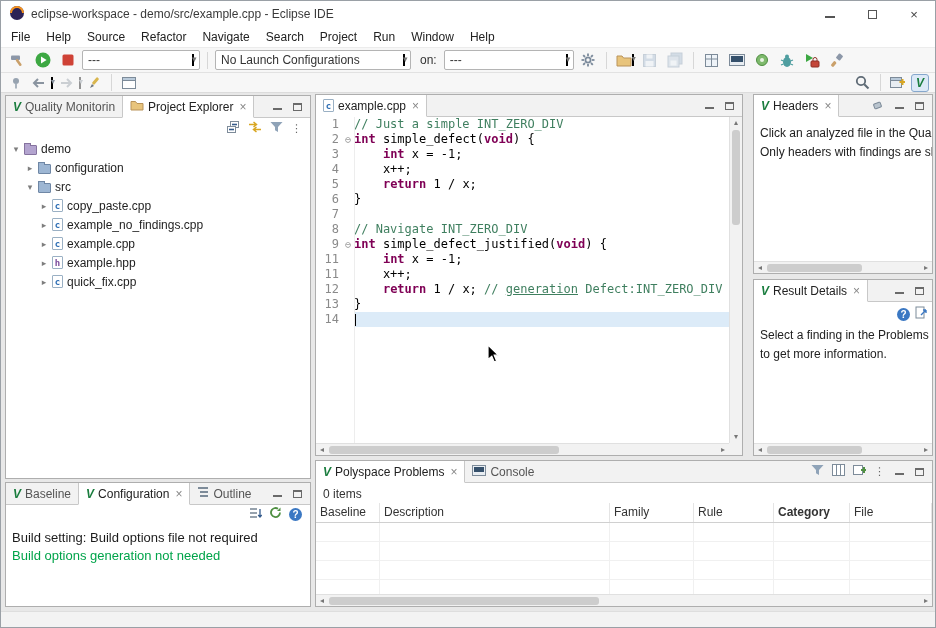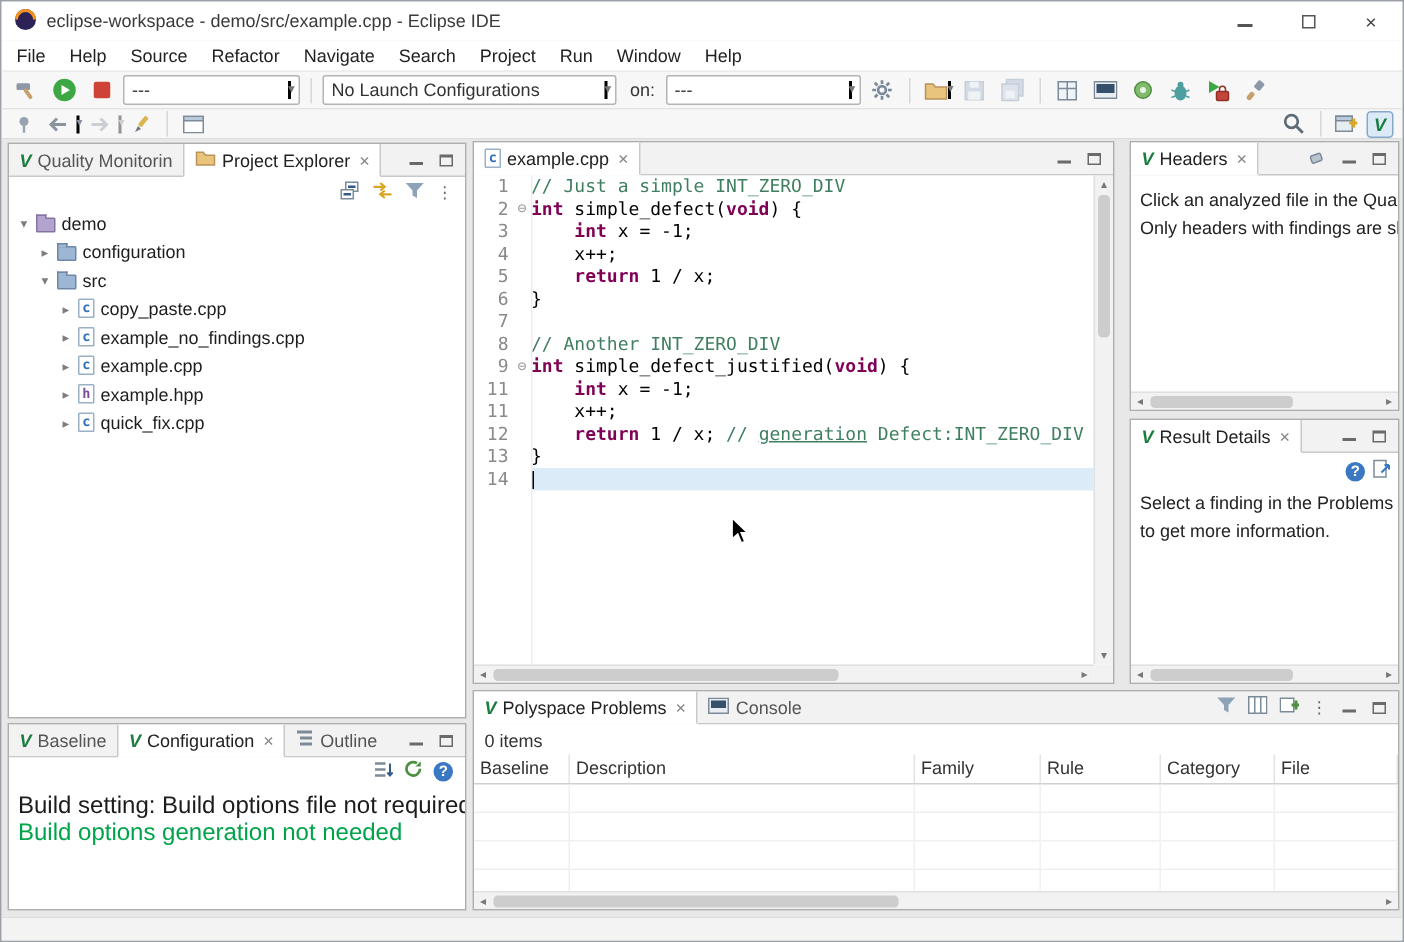--- a/index.html
+++ b/index.html
@@ -106,21 +106,21 @@
 
   
   .note-body { padding:7px 6px; font-size:12px; color:#222; line-height:19px; white-space:nowrap; overflow:hidden; }
   .rd-icons { position:absolute; top:26px; right:5px; display:flex; gap:5px; align-items:center; }
   .help-badge { width:13px; height:13px; border-radius:50%; background:var(--accent_blue,#3b78c3); color:#fff;
                 font-size:10px; font-weight:bold; display:inline-flex; align-items:center; justify-content:center; }
 
   
   .baseline-toolbar { height:18px; display:flex; justify-content:flex-end; align-items:center; gap:7px;
                       padding-right:8px; background:#fff; }
-  .baseline-body { padding:6px 6px; font-size:16px; line-height:18px; color:#1c1c1c; white-space:nowrap; overflow:hidden; }
+  .baseline-body { padding:6px 6px; font-size:13px; line-height:18px; color:#1c1c1c; white-space:nowrap; overflow:hidden; }
 
   
   .items-count { padding:4px 0 2px 7px; font-size:12px; color:#333; background:#fff; }
   .phead { display:flex; height:20px; border-bottom:1px solid #d0d0d0; background:#fff; font-size:12px; color:#333; }
   .pcol { padding:2px 4px; border-right:1px solid #e4e4e4; overflow:hidden; flex:none; }
   .prow { display:flex; height:19px; border-bottom:1px solid #f0f0f0; }
   .pcell { border-right:1px solid #f0f0f0; flex:none; }
 
   .cursor { position:absolute; left:486px; top:343px; pointer-events:none; }
 </style>
@@ -471,21 +471,21 @@
             <span class="lbody"><span class="tok-plain">}</span></span>
           </div>
           <div class="code-line">
             <span class="lnum">7</span>
             <span class="fold"></span>
             <span class="lbody"></span>
           </div>
           <div class="code-line">
             <span class="lnum">8</span>
             <span class="fold"></span>
-            <span class="lbody"><span class="tok-comment">// Another INT_ZERO_DIV</span></span>
+            <span class="lbody"><span class="tok-comment">// Navigate INT_ZERO_DIV</span></span>
           </div>
           <div class="code-line">
             <span class="lnum">9</span>
             <span class="fold">⊖</span>
             <span class="lbody"><span class="tok-kw">int</span><span class="tok-plain"> simple_defect_justified(</span><span class="tok-kw">void</span><span class="tok-plain">) {</span></span>
           </div>
           <div class="code-line">
             <span class="lnum">11</span>
             <span class="fold"></span>
             <span class="lbody"><span class="tok-plain">    </span><span class="tok-kw">int</span><span class="tok-plain"> x = -1;</span></span>
@@ -704,21 +704,21 @@
               <span class="ico-max"></span>
             </span>
         </div>
       </div>
       <div class="items-count">0 items</div>
       <div class="phead">
           <div class="pcol" style="width: 64px;">Baseline</div>
           <div class="pcol" style="width: 230px;">Description</div>
           <div class="pcol" style="width: 84px;">Family</div>
           <div class="pcol" style="width: 80px;">Rule</div>
-          <div class="pcol" style="width: 76px;">Category</div>
+          <div class="pcol" style="width: 76px; font-weight: bold;">Category</div>
           <div class="pcol" style="width: 86px; flex: 1 1 0%;">File</div>
         </div>
       <div>
           <div class="prow">
             <div class="pcell" style="width: 64px;"></div>
             <div class="pcell" style="width: 230px;"></div>
             <div class="pcell" style="width: 84px;"></div>
             <div class="pcell" style="width: 80px;"></div>
             <div class="pcell" style="width: 76px;"></div>
             <div class="pcell" style="width: 86px; flex: 1 1 0%;"></div>

